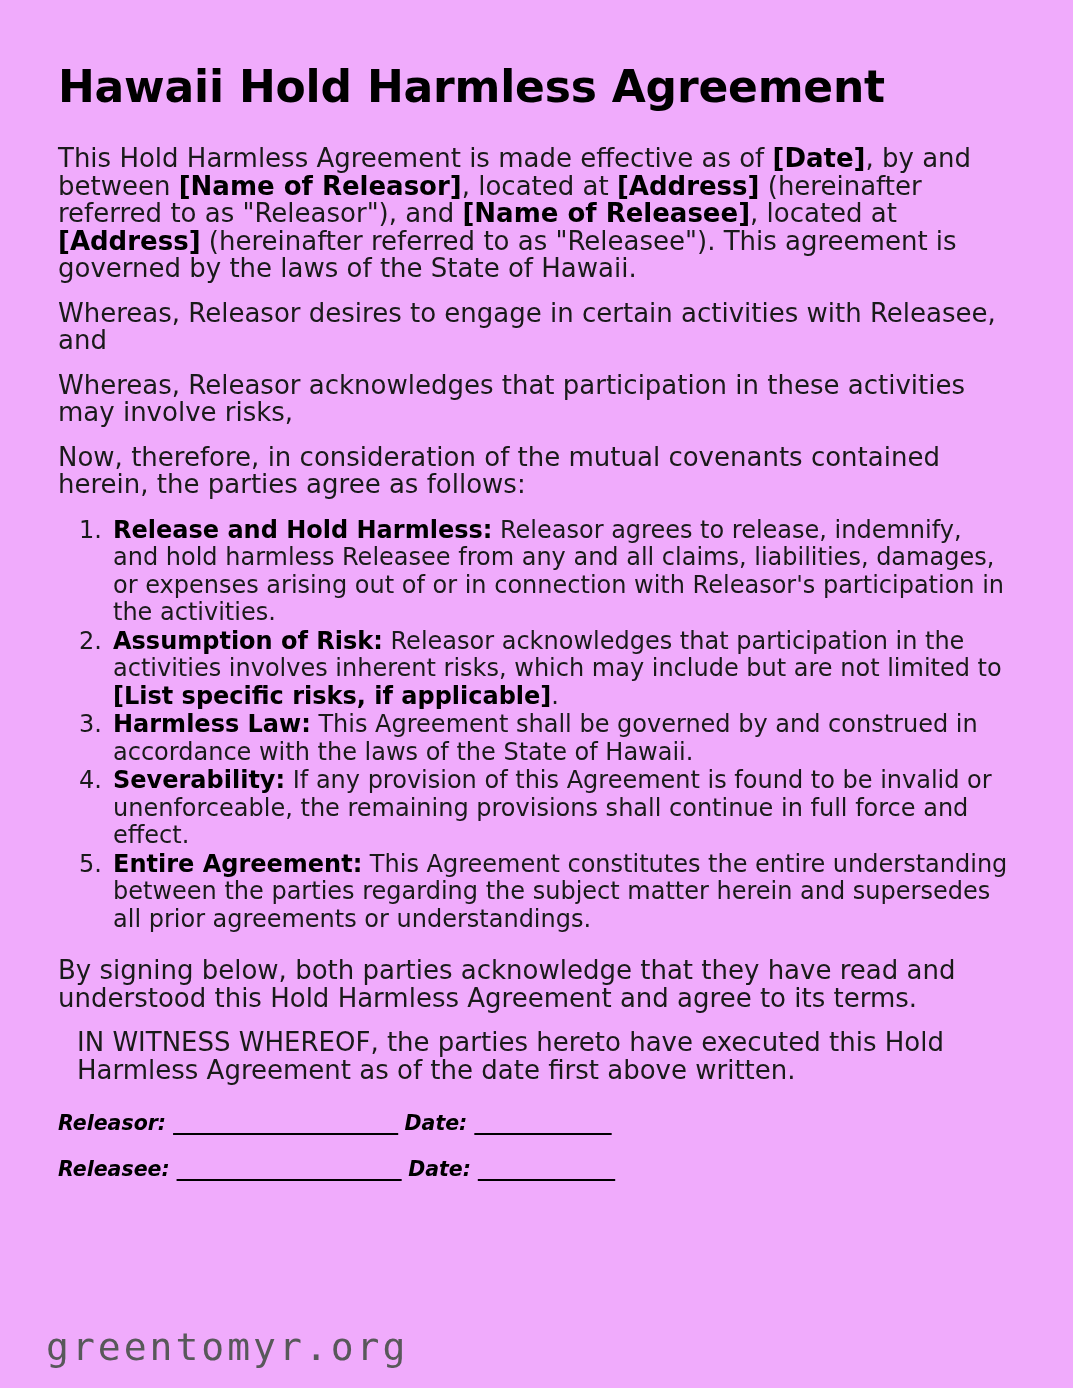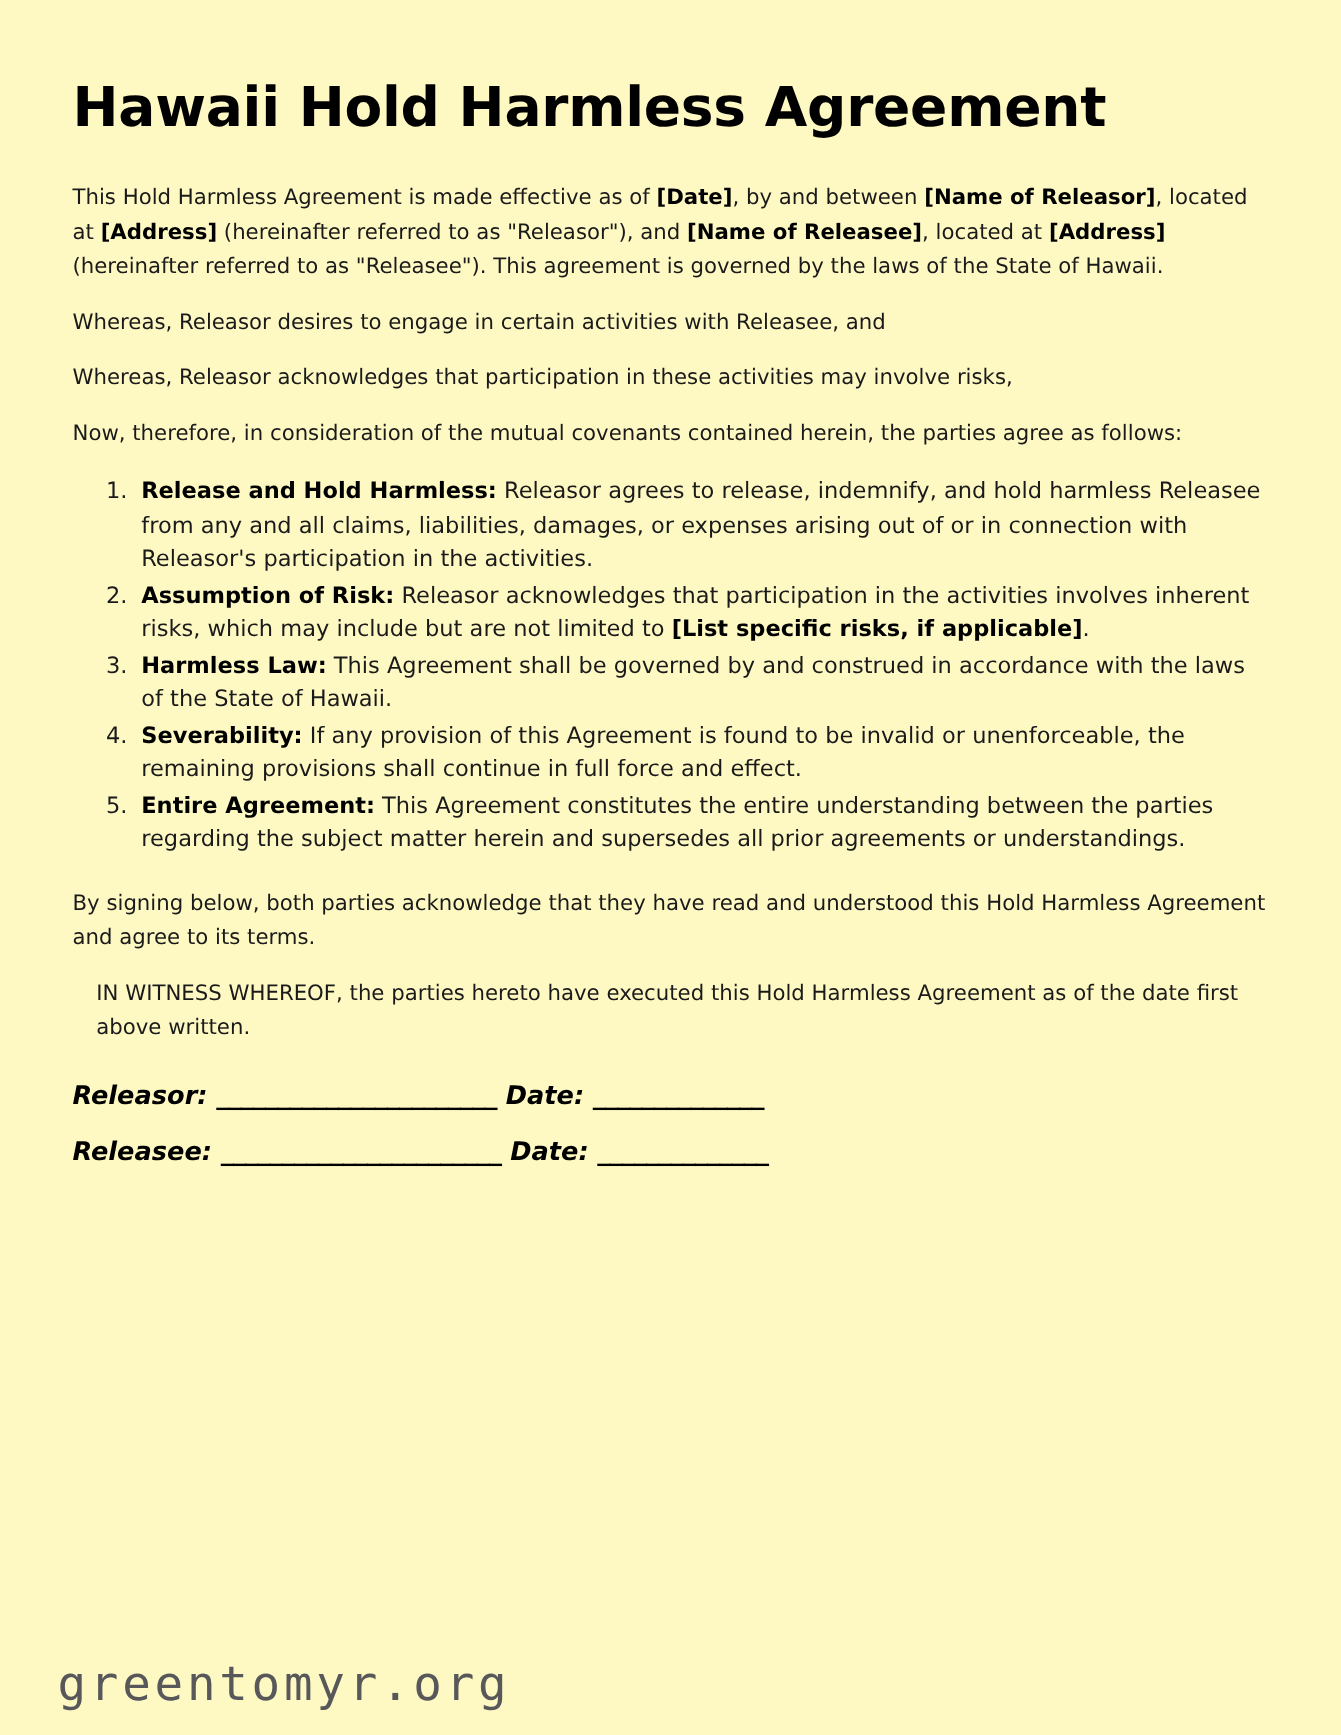--- a/index.html
+++ b/index.html
@@ -15,39 +15,39 @@
     font-family: "DejaVu Sans", "Liberation Sans", sans-serif;
     color: #1a1a1a;
     overflow: hidden;
   }
   .page {
     position: absolute;
     top: 0;
     left: 0;
     width: 1073px;
     height: 1388px;
-    background: #fef9c3;
+    background: #f0abfc;
   }
   .content {
     position: absolute;
     left: 58px;
     top: 62px;
     width: 955px;
   }
   h1.doc-title {
     font-family: "DejaVu Sans", "Liberation Sans", sans-serif;
     font-size: 44px;
     font-weight: bold;
     letter-spacing: -0.2px;
     line-height: 1.12;
     margin: 0 0 34px 0;
     color: #000000;
   }
   p.para {
-    font-size: 17px;
+    font-size: 26px;
     line-height: 27.5px;
     margin: 0 0 17px 0;
     text-align: left;
   }
   p.para:last-of-type {
     margin-bottom: 0;
     margin-left: 19px;
   }
   b, strong {
     font-weight: bold;
@@ -55,21 +55,21 @@
   }
   ol.clauses {
     margin: 18px 0 24px 0;
     padding: 0 0 0 0;
     list-style: none;
     counter-reset: clause;
   }
   ol.clauses > li {
     position: relative;
     counter-increment: clause;
-    font-size: 18px;
+    font-size: 24px;
     line-height: 27.5px;
     padding-left: 55px;
     margin: 0 0 1px 0;
   }
   ol.clauses > li::before {
     content: counter(clause) ".";
     position: absolute;
     left: 0;
     top: 0;
     width: 44px;

